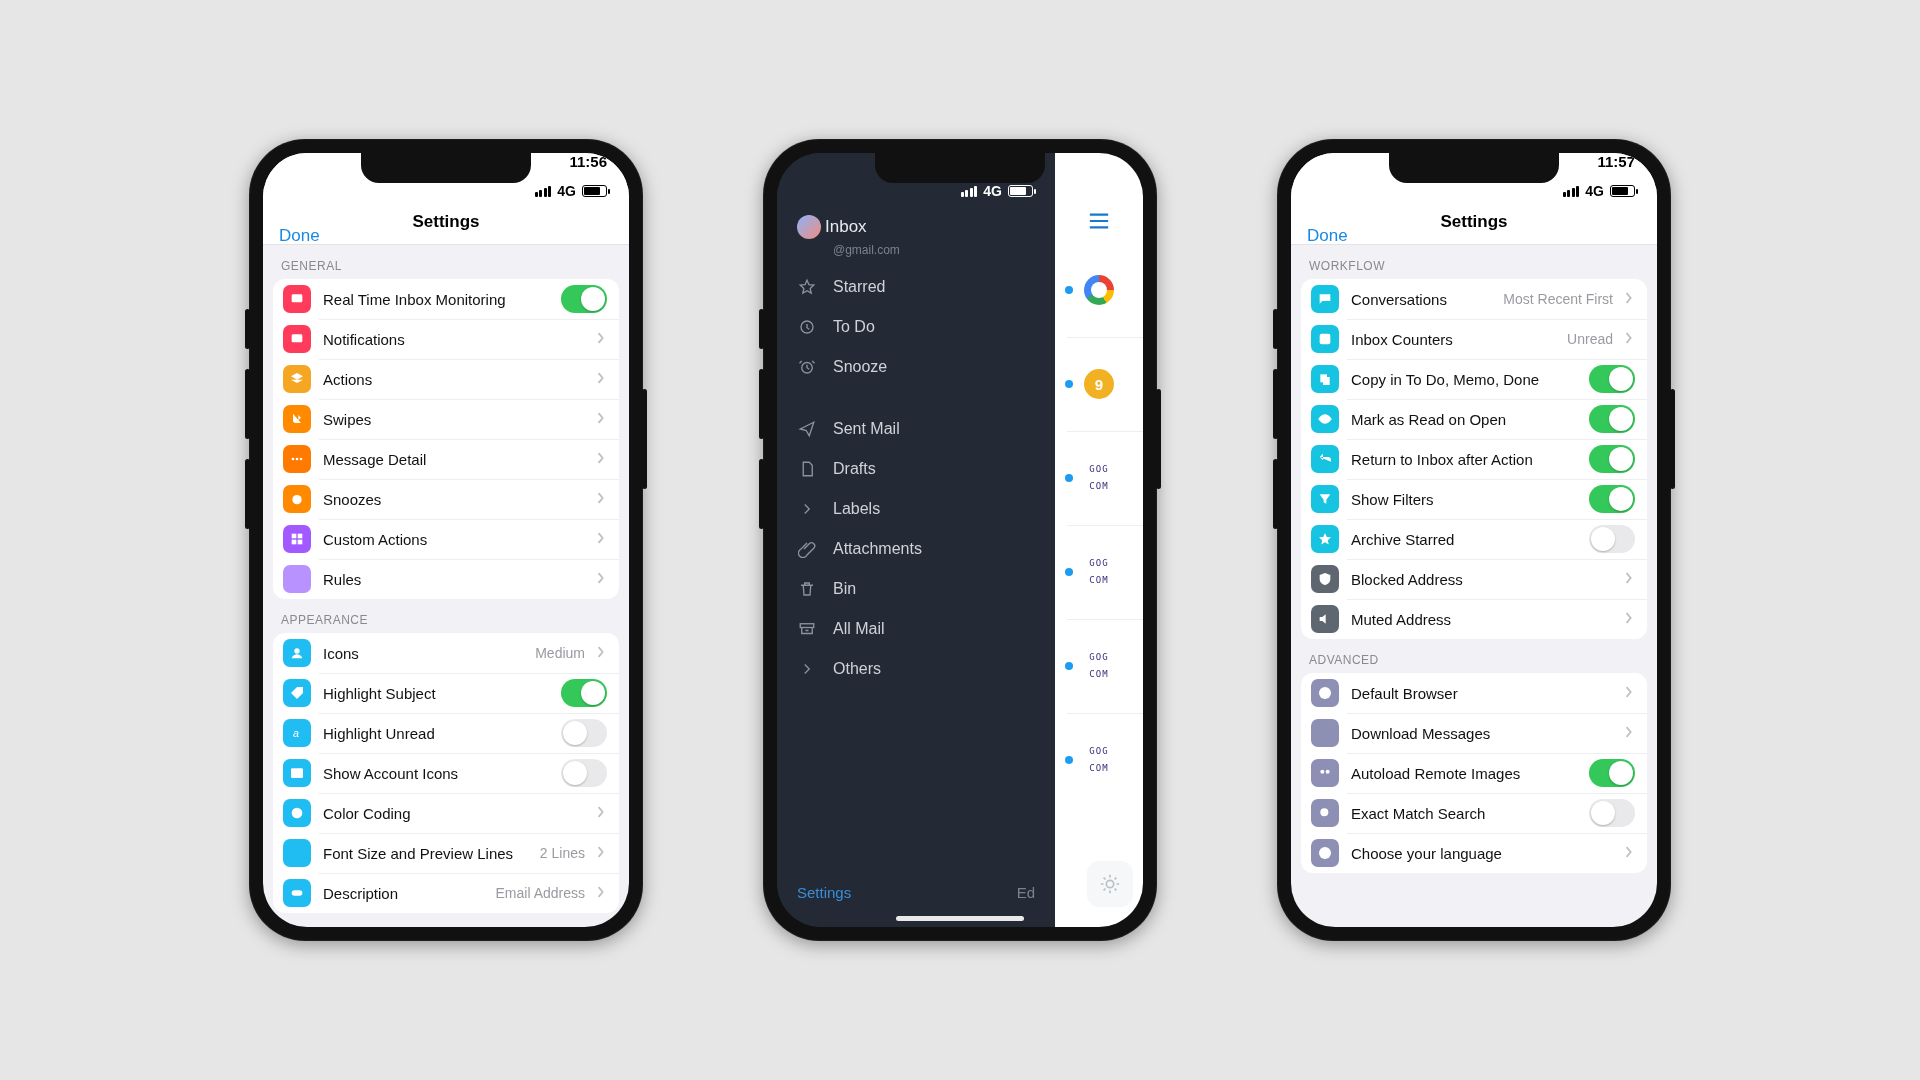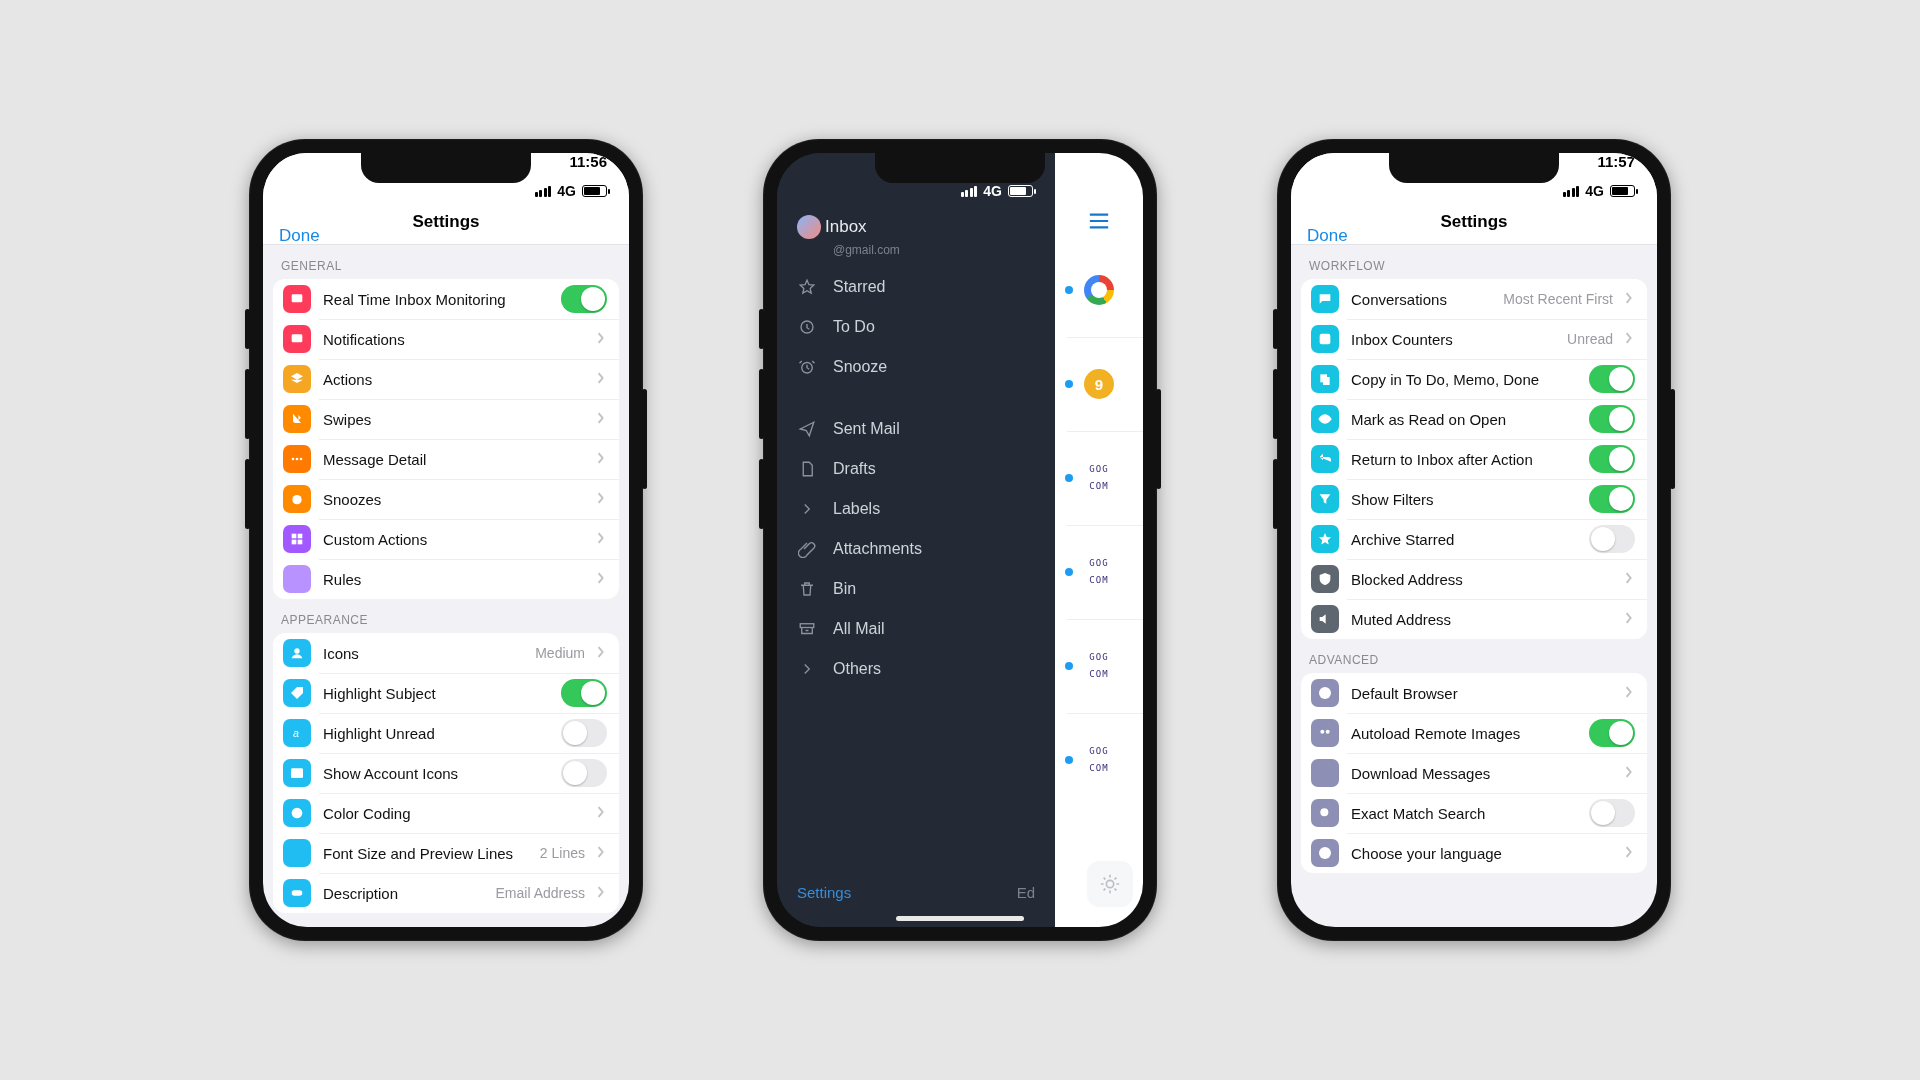--- a/index.html
+++ b/index.html
@@ -660,39 +660,39 @@
               </svg>
             </span>
           <span class="label">Default Browser</span>
           <span class="chev"><svg viewBox="0 0 10 16">
                 <path d="M2 2l5 6-5 6"></path>
               </svg></span>
         </div>
         <div class="row">
           <span class="icon" style="background:#8d8fb5">
               <svg viewBox="0 0 24 24">
+                <path d="M12 4v10m0 0l-4-4m4 4l4-4M5 20h14"></path>
+              </svg>
+            </span>
+          <span class="label">Download Messages</span>
+          <span class="chev"><svg viewBox="0 0 10 16">
+                <path d="M2 2l5 6-5 6"></path>
+              </svg></span>
+        </div>
+        <div class="row">
+          <span class="icon" style="background:#8d8fb5">
+              <svg viewBox="0 0 24 24">
                 <circle cx="8" cy="10" r="3"></circle>
                 <circle cx="16" cy="10" r="3"></circle>
               </svg>
             </span>
           <span class="label">Autoload Remote Images</span>
           <span class="toggle on">
               <i></i>
             </span>
-        </div>
-        <div class="row">
-          <span class="icon" style="background:#8d8fb5">
-              <svg viewBox="0 0 24 24">
-                <path d="M12 4v10m0 0l-4-4m4 4l4-4M5 20h14"></path>
-              </svg>
-            </span>
-          <span class="label">Download Messages</span>
-          <span class="chev"><svg viewBox="0 0 10 16">
-                <path d="M2 2l5 6-5 6"></path>
-              </svg></span>
         </div>
         <div class="row">
           <span class="icon" style="background:#8d8fb5">
               <svg viewBox="0 0 24 24">
                 <circle cx="11" cy="11" r="6"></circle>
                 <path d="M20 20l-4-4"></path>
               </svg>
             </span>
           <span class="label">Exact Match Search</span>
           <span class="toggle">

